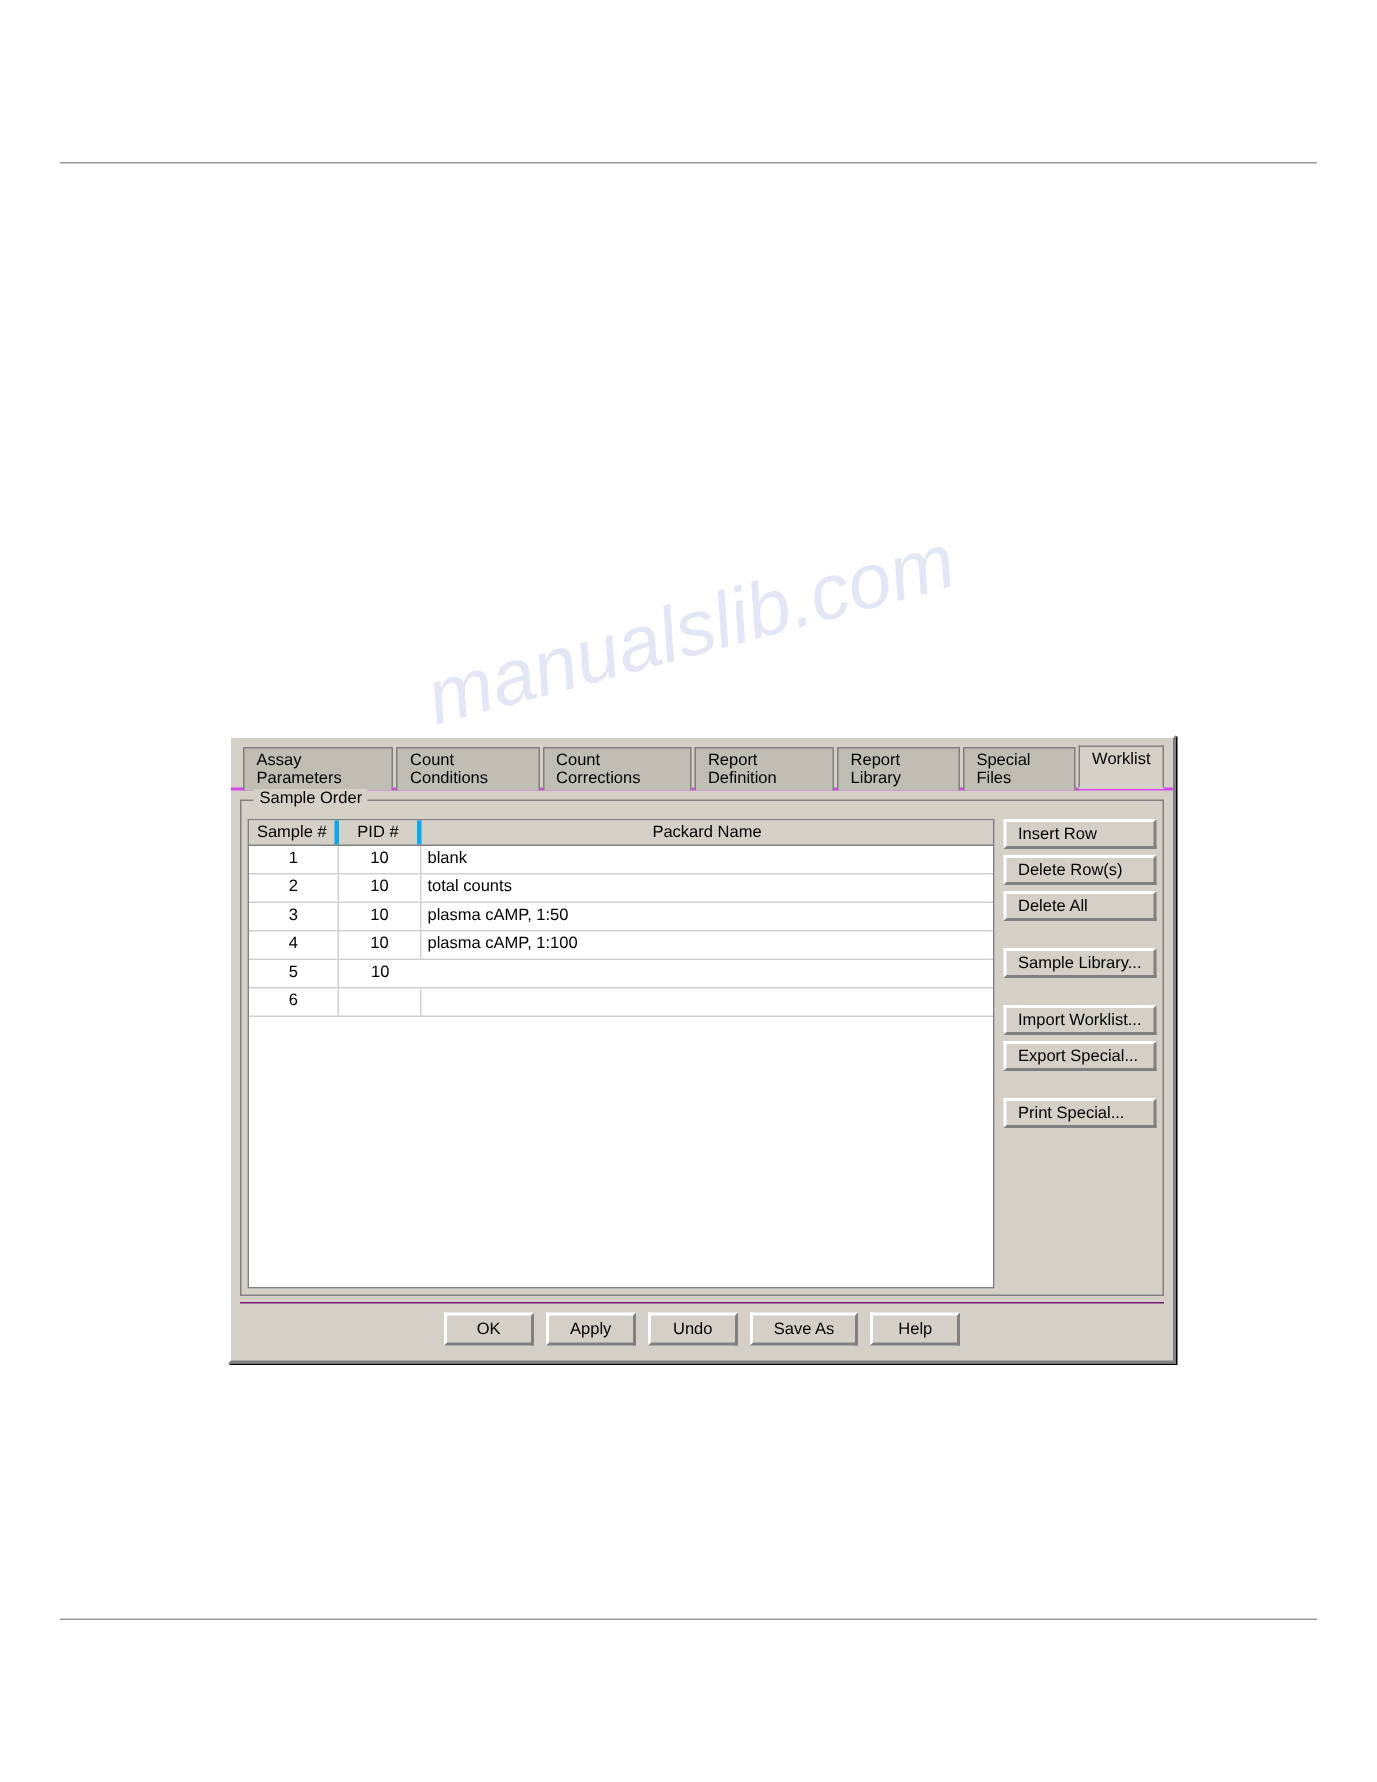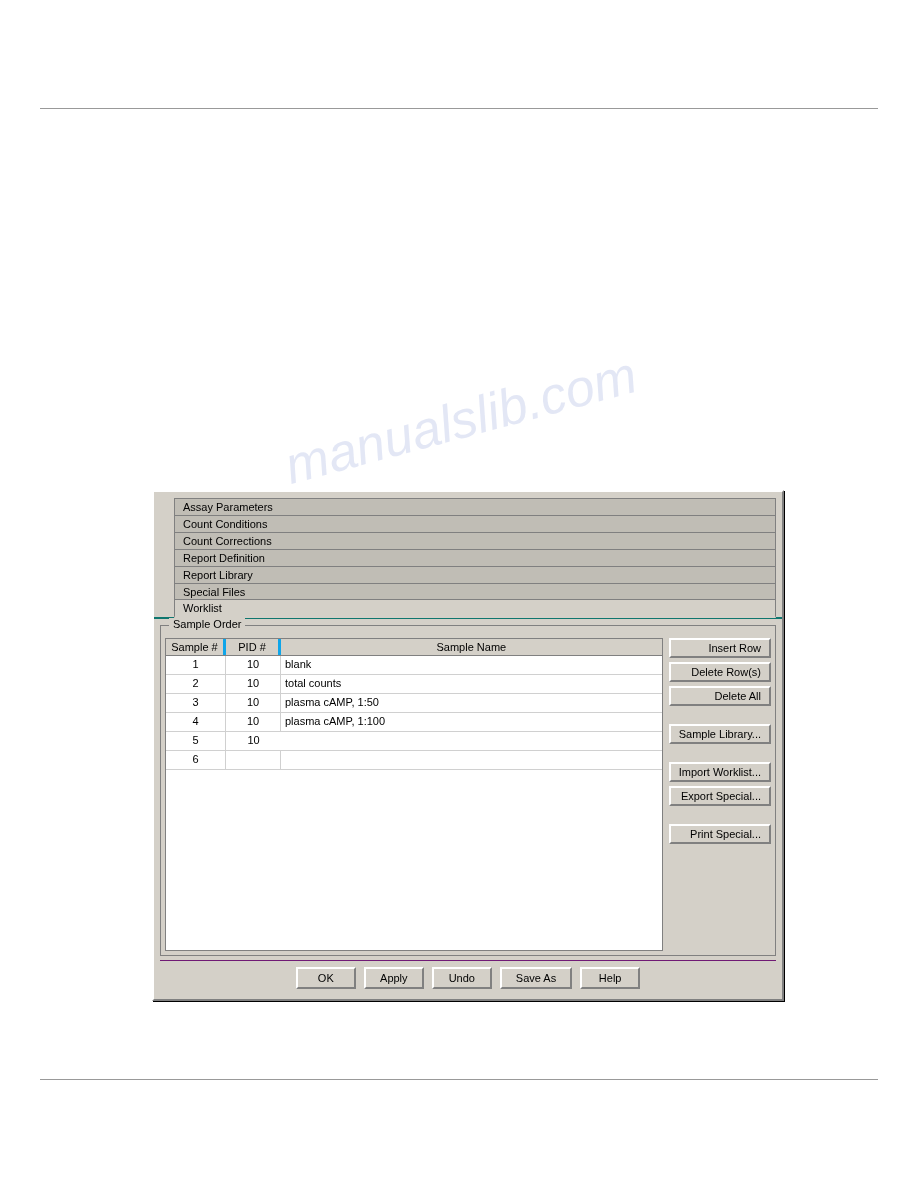--- a/index.html
+++ b/index.html
@@ -94,24 +94,23 @@
       justify-content: center;
       font-size: 10px;
       color: #000;
       cursor: pointer;
       font-weight: bold;
     }
 
     
     .tabs-bar {
       display: flex;
-      padding: 4px 4px 0 20px;
-      background: #d4d0c8;
-      border-bottom: 2px solid #0f766e;
-      flex-direction: column;
+      padding: 4px 4px 0 8px;
+      background: #d4d0c8;
+      border-bottom: 2px solid #d946ef;
     }
 
     .tab {
       padding: 2px 8px;
       border: 1px solid #808080;
       border-bottom: none;
       background: #d4d0c8;
       margin-right: 2px;
       cursor: pointer;
       font-size: 11px;
@@ -224,21 +223,21 @@
 
     .win-btn {
       background: #d4d0c8;
       border: 2px solid #ffffff;
       border-right-color: #808080;
       border-bottom-color: #808080;
       padding: 2px 8px;
       font-size: 11px;
       font-family: "MS Sans Serif", Arial, sans-serif;
       cursor: pointer;
-      text-align: right;
+      text-align: left;
       min-width: 80px;
     }
 
     .spacer {
       height: 10px;
     }
 
     
     .dialog-footer {
       display: flex;
@@ -287,21 +286,21 @@
 
       <div class="group-box">
         <span class="group-box-legend">Sample Order</span>
 
         <div class="group-content">
 
           <div class="table-area">
             <div class="table-header">
               <div class="th">Sample #</div>
               <div class="th">PID #</div>
-              <div class="th">Sample Name</div>
+              <div class="th">Packard Name</div>
             </div>
             <div class="table-body">
 
               <div class="table-row">
                 <div class="td">1</div>
                 <div class="td">10</div>
                 <div class="td left">blank</div>
               </div>
               <div class="table-row">
                 <div class="td">2</div>

